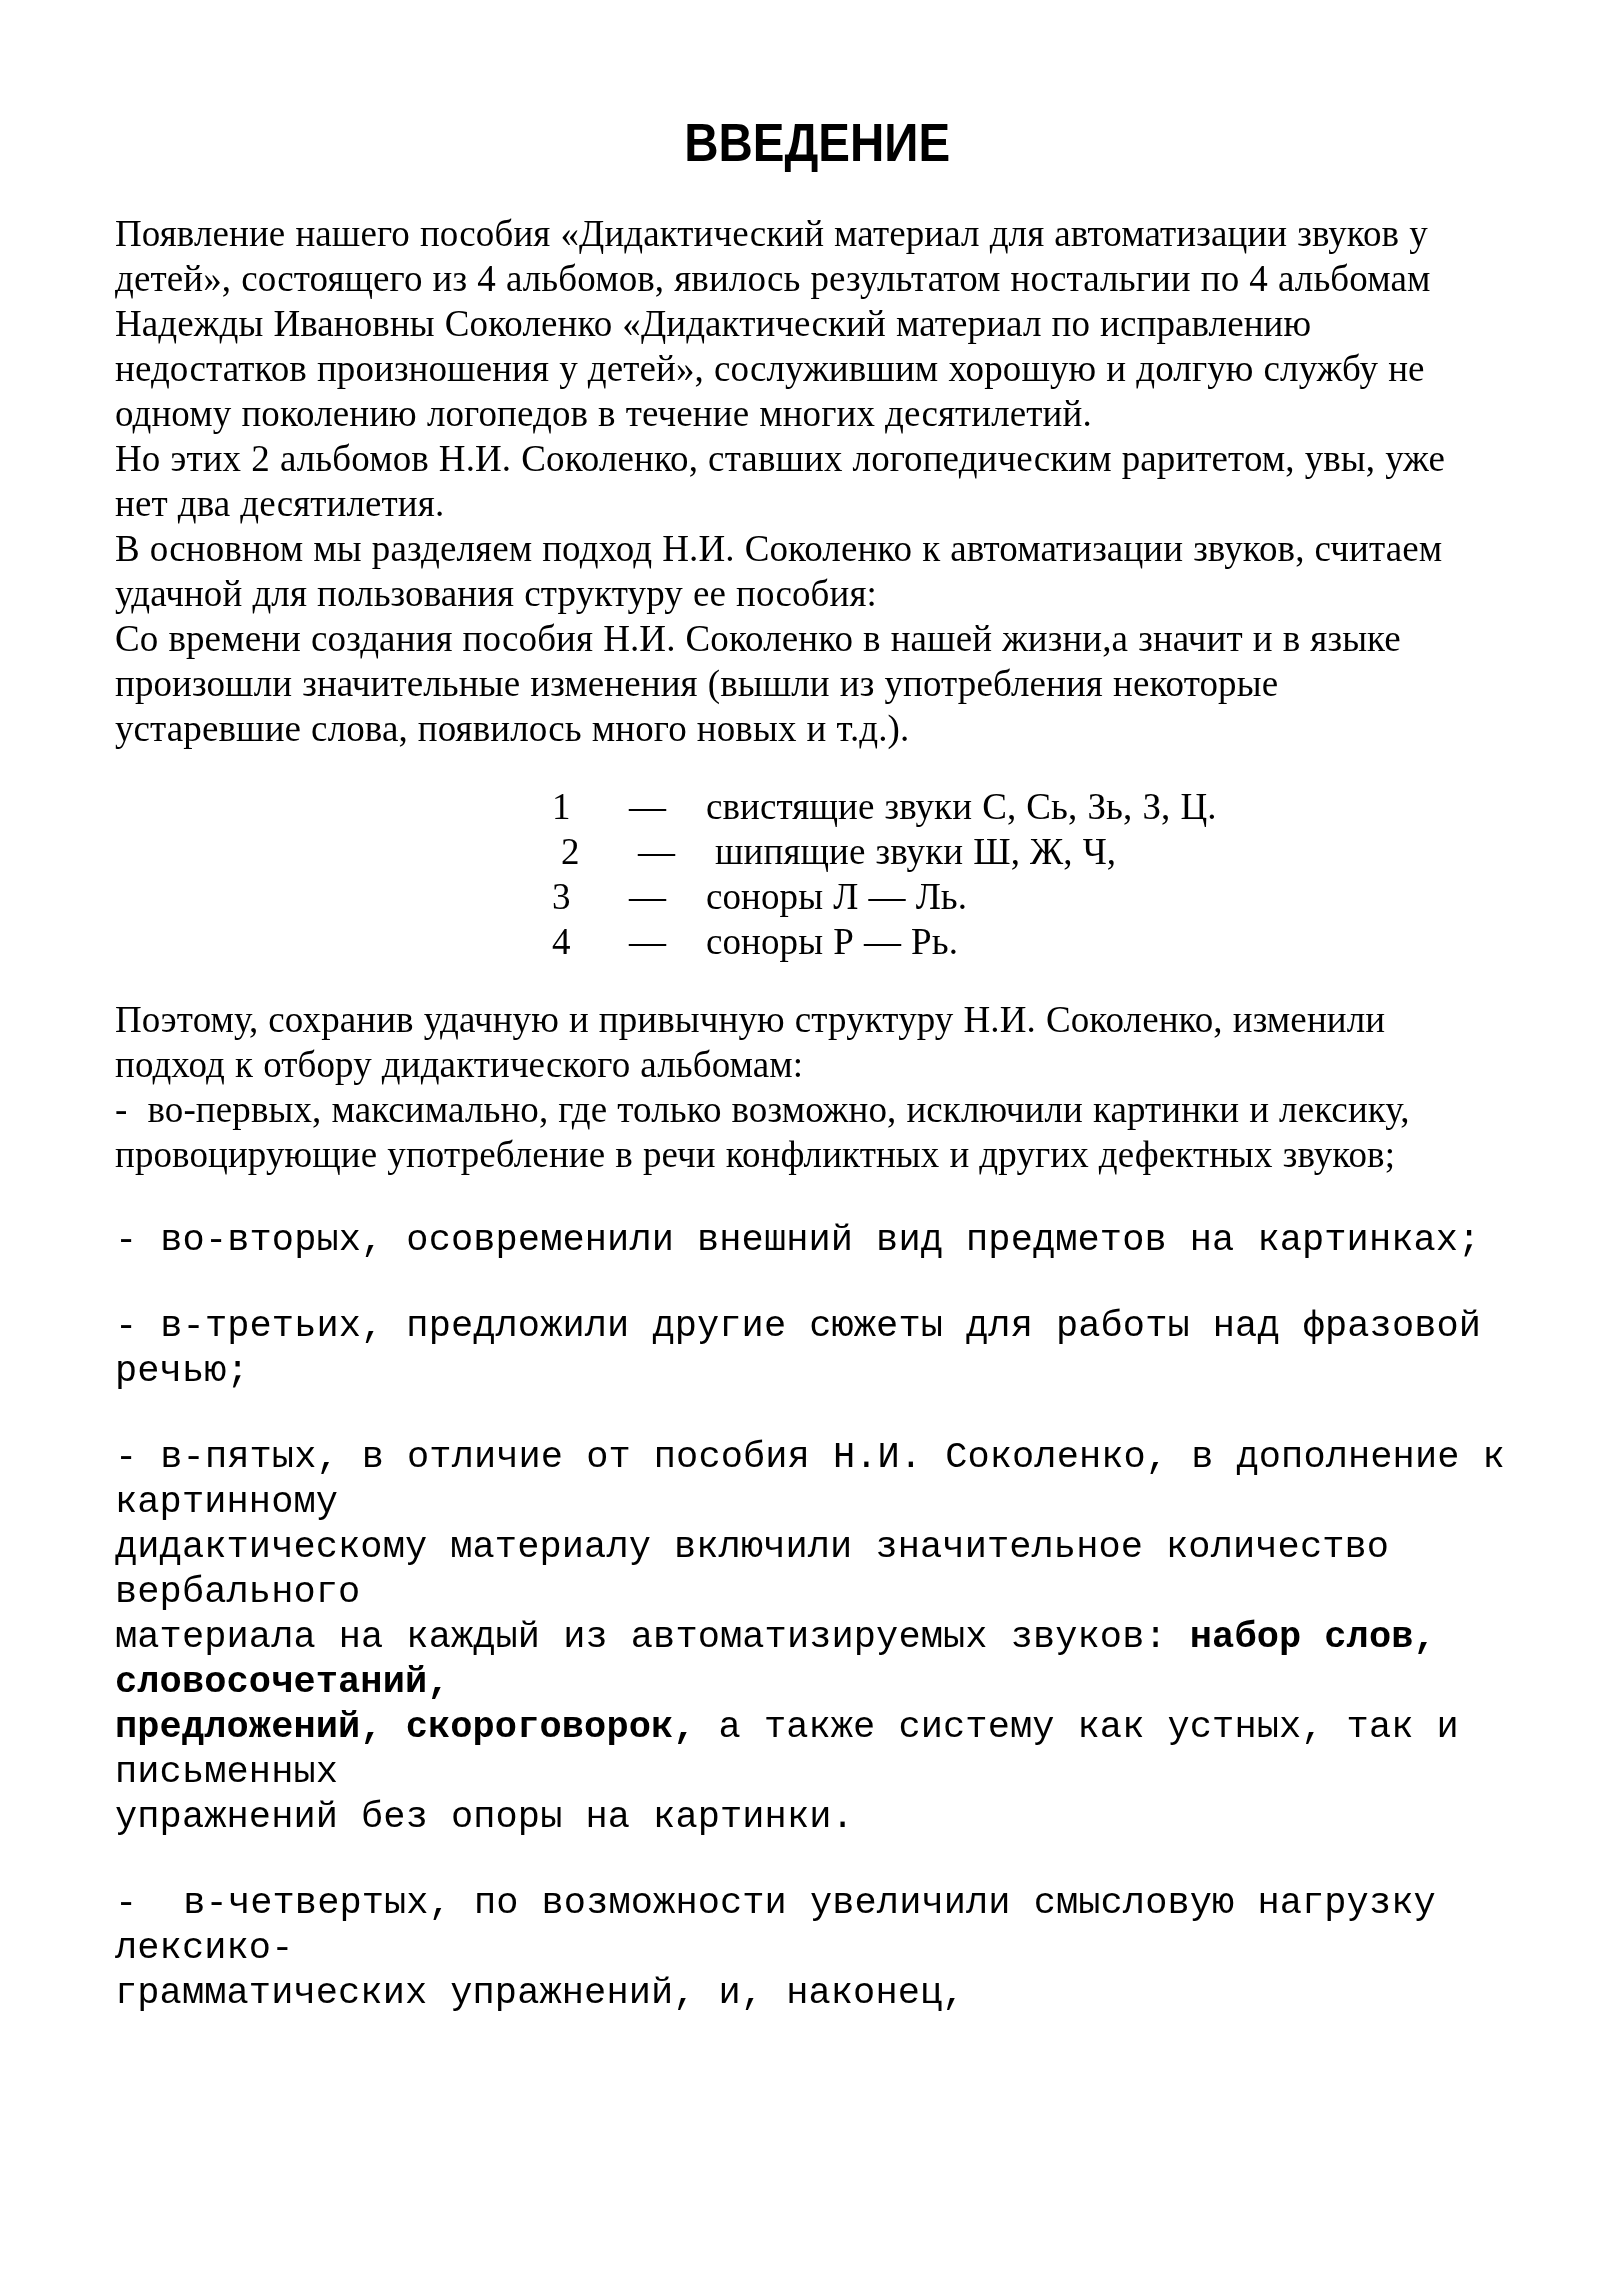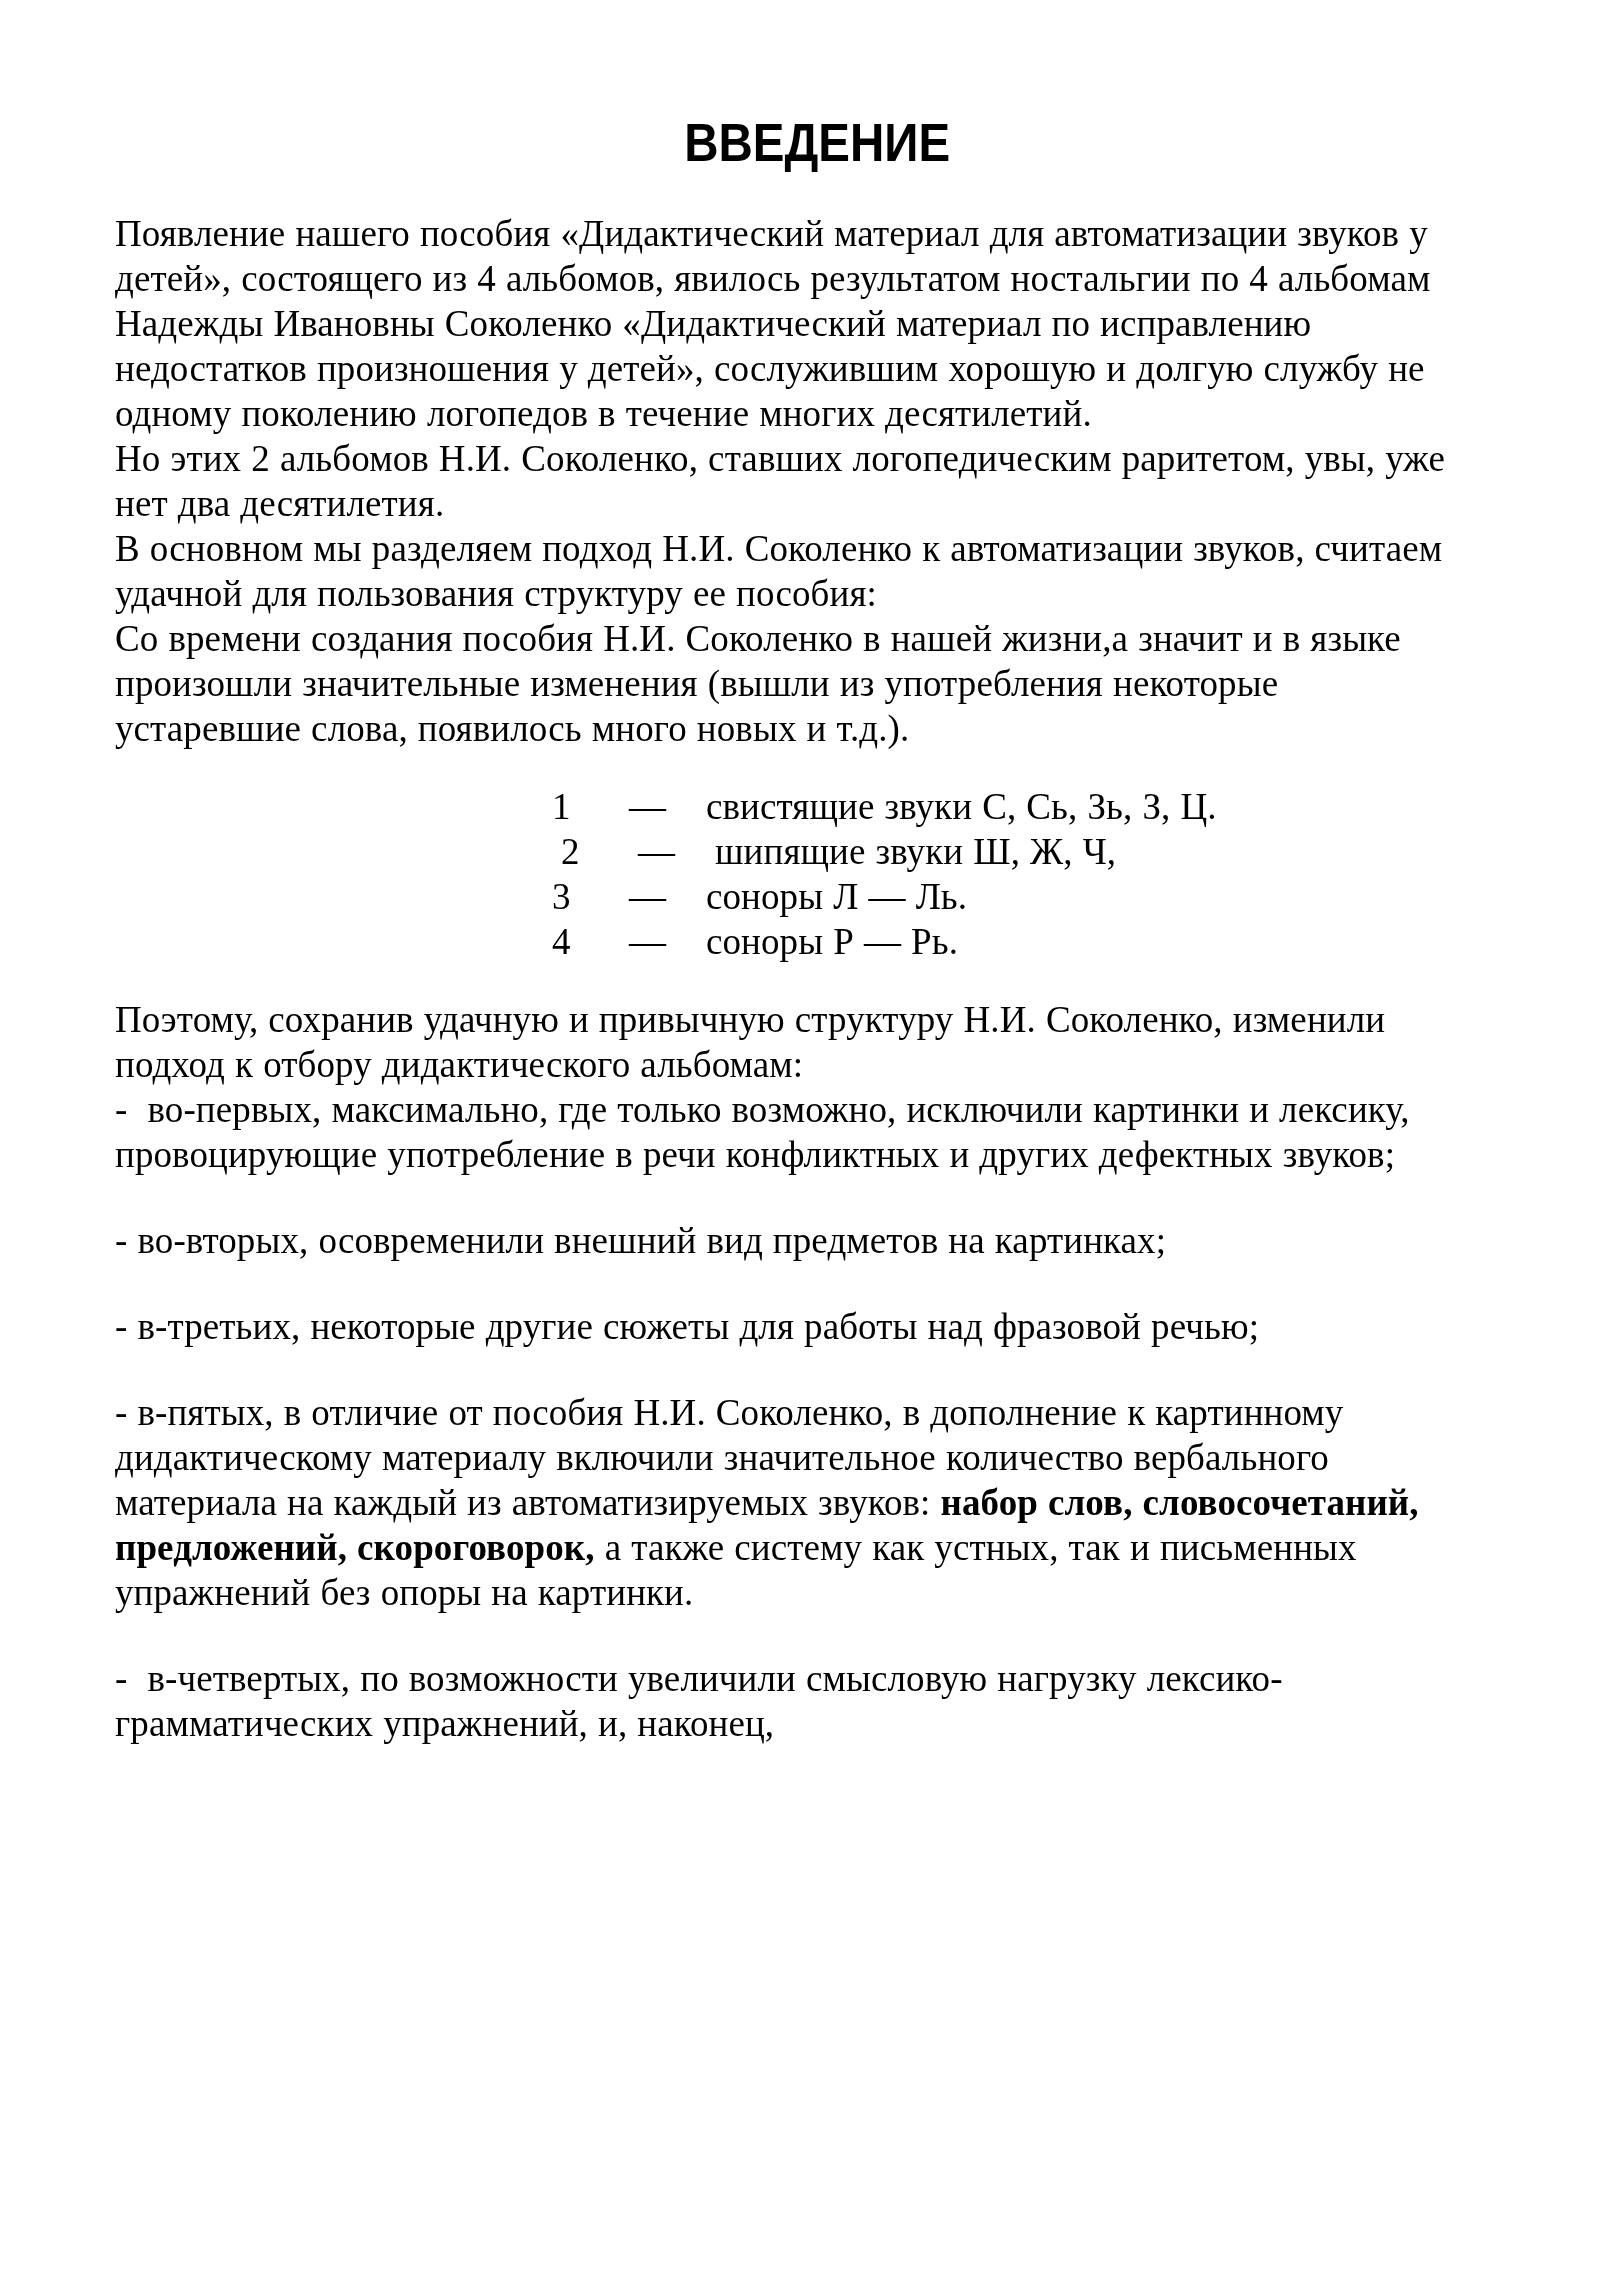--- a/index.html
+++ b/index.html
@@ -35,20 +35,21 @@
     display: inline-block;
     transform: scaleX(0.88);
     transform-origin: center;
   }
   .para {
     margin: 0;
     white-space: pre-wrap;
   }
   .gap {
     margin-top: 41px;
+    font-family: Liberation Mono, monospace;
   }
   .list {
     margin: 33px 0 33px 0;
   }
   .list-row {
     display: flex;
     line-height: 45px;
   }
   .li-num {
     display: inline-block;
@@ -109,21 +110,21 @@
         <span class="li-dash">—</span>
         <span class="li-text">соноры Р — Рь.</span>
       </div>
   </div>
 
   <p class="para">Поэтому, сохранив удачную и привычную структуру Н.И. Соколенко, изменили
 подход к отбору дидактического альбомам:</p>
   <p class="para">-  во-первых, максимально, где только возможно, исключили картинки и лексику,
 провоцирующие употребление в речи конфликтных и других дефектных звуков;</p>
   <p class="para gap">- во-вторых, осовременили внешний вид предметов на картинках;</p>
-  <p class="para gap">- в-третьих, некоторые другие сюжеты для работы над фразовой речью;</p>
+  <p class="para gap">- в-третьих, предложили другие сюжеты для работы над фразовой речью;</p>
   <p class="para gap"><span>- в-пятых, в отличие от пособия Н.И. Соколенко, в дополнение к картинному
 дидактическому материалу включили значительное количество вербального
 материала на каждый из автоматизируемых звуков: </span><span class="bold">набор слов, словосочетаний,
 предложений, скороговорок,</span><span> а также систему как устных, так и письменных
 упражнений без опоры на картинки.</span></p>
   <p class="para gap">-  в-четвертых, по возможности увеличили смысловую нагрузку лексико-
 грамматических упражнений, и, наконец,</p>
 
 </div>
 

